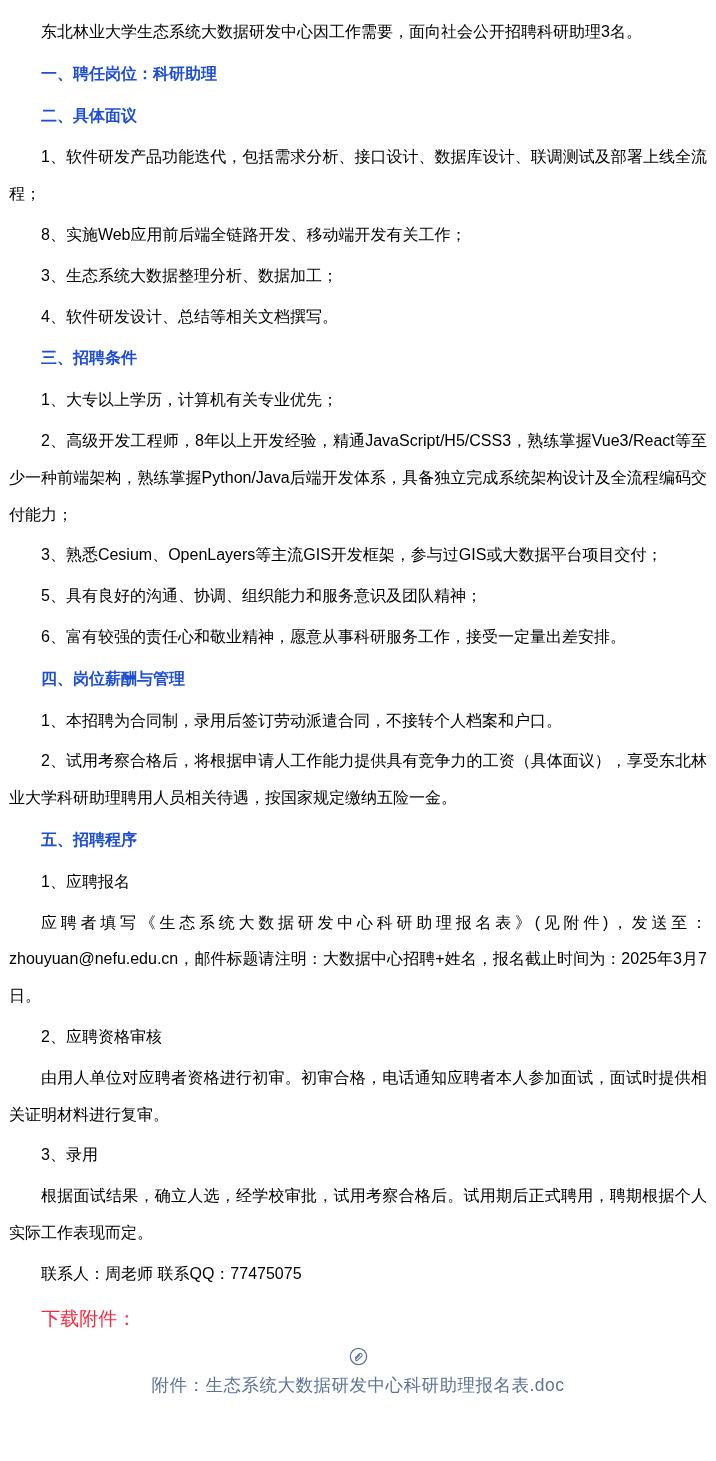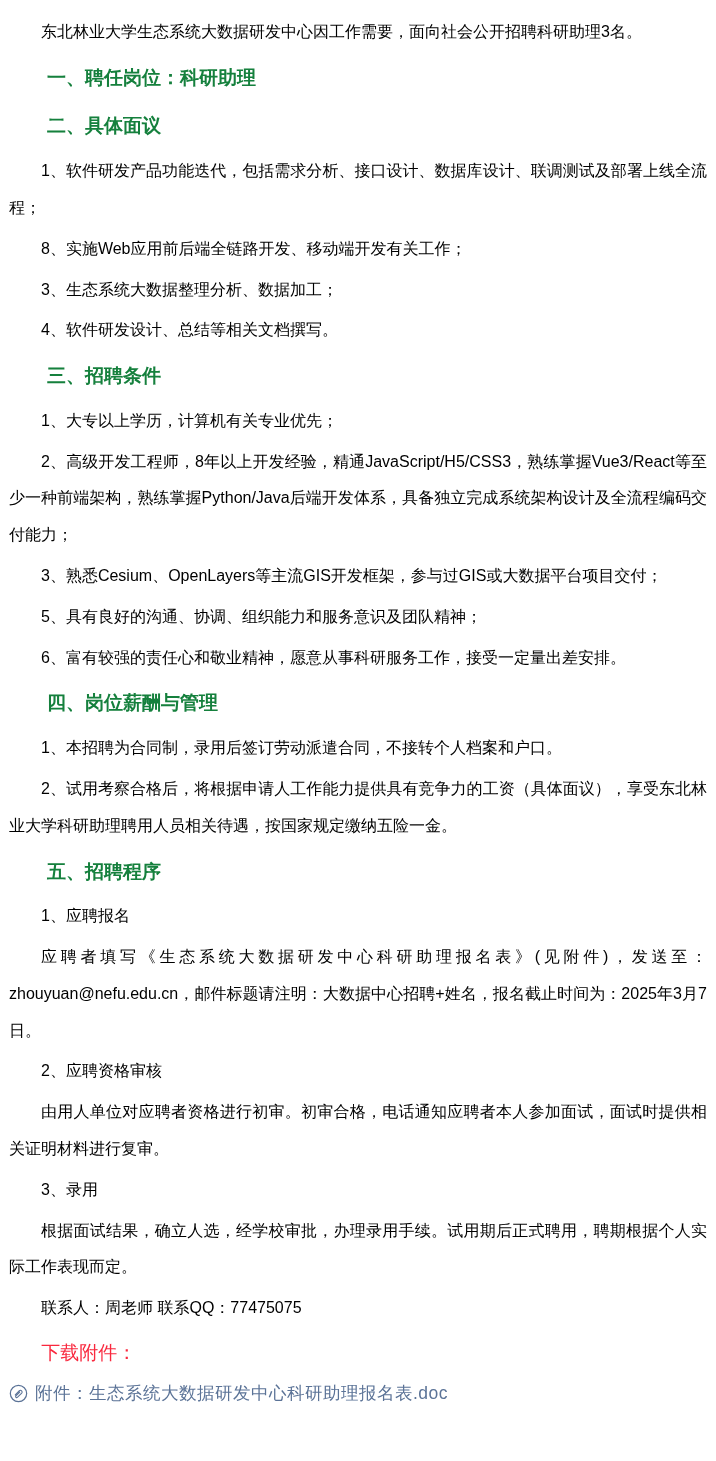--- a/index.html
+++ b/index.html
@@ -17,38 +17,39 @@
     margin: 4px 0;
     line-height: 2.3;
     text-indent: 2em;
     text-align: justify;
     color: #000000;
   }
   .head {
     margin: 5px 0;
     line-height: 2.3;
     text-indent: 2em;
-    font-size: 19px;
+    font-size: 16px;
     font-weight: bold;
-    color: #15803d;
+    color: #1d4ed8;
   }
   .download-head {
     margin: 8px 0 6px 0;
     line-height: 1.9;
     text-indent: 1.7em;
     font-size: 19px;
     font-weight: normal;
     color: #f9283e;
   }
   .attachment-row {
     display: flex;
     align-items: center;
     gap: 7px;
     margin-top: 10px;
     color: #5b7397;
+    flex-direction: column;
   }
   .clip {
     display: inline-flex;
     width: 19px;
     height: 19px;
     flex: 0 0 auto;
   }
   .clip svg { width: 100%; height: 100%; }
   a.attachment-link {
     color: #5b7397;
@@ -83,21 +84,21 @@
   <h3 class="head">四、岗位薪酬与管理</h3>
   <p class="para">1、本招聘为合同制，录用后签订劳动派遣合同，不接转个人档案和户口。</p>
   <p class="para">2、试用考察合格后，将根据申请人工作能力提供具有竞争力的工资（具体面议），享受东北林业大学科研助理聘用人员相关待遇，按国家规定缴纳五险一金。</p>
 
   <h3 class="head">五、招聘程序</h3>
   <p class="para">1、应聘报名</p>
   <p class="para">应聘者填写《生态系统大数据研发中心科研助理报名表》(见附件)，发送至：zhouyuan@nefu.edu.cn，邮件标题请注明：大数据中心招聘+姓名，报名截止时间为：2025年3月7日。</p>
   <p class="para">2、应聘资格审核</p>
   <p class="para">由用人单位对应聘者资格进行初审。初审合格，电话通知应聘者本人参加面试，面试时提供相关证明材料进行复审。</p>
   <p class="para">3、录用</p>
-  <p class="para">根据面试结果，确立人选，经学校审批，办理录用手续。试用期后正式聘用，聘期根据个人实际工作表现而定。</p>
+  <p class="para">根据面试结果，确立人选，经学校审批，试用考察合格后。试用期后正式聘用，聘期根据个人实际工作表现而定。</p>
 
   <p class="para">联系人：周老师 联系QQ：77475075</p>
 
   <h3 class="download-head">下载附件：</h3>
 
   <div class="attachment-row">
     <span class="clip">
       <svg viewBox="0 0 20 20" xmlns="http://www.w3.org/2000/svg">
         <circle cx="10" cy="10" r="8.6" fill="none" stroke="#5b7397" stroke-width="1.3"></circle>
         <path d="M6.6 11.4 L10.9 7.1 a1.75 1.75 0 0 1 2.47 2.47 L8.8 14.1 a1.1 1.1 0 0 1 -1.55 -1.55 L11.3 8.5" fill="none" stroke="#5b7397" stroke-width="1.15" stroke-linecap="round"></path>

